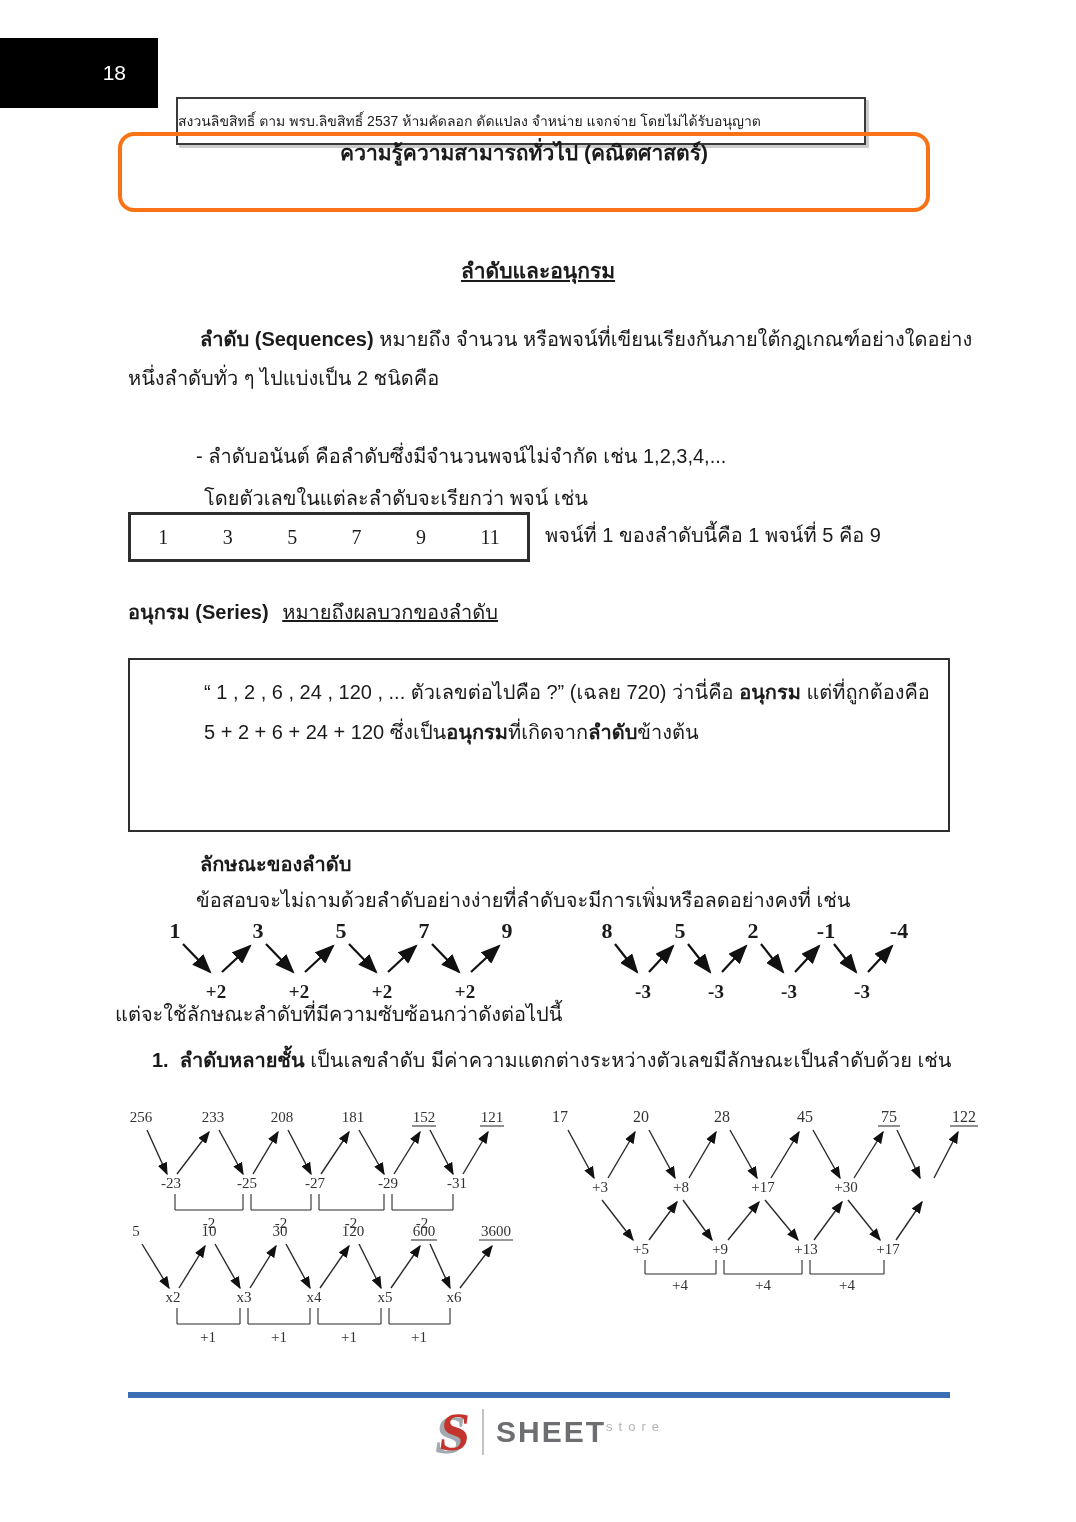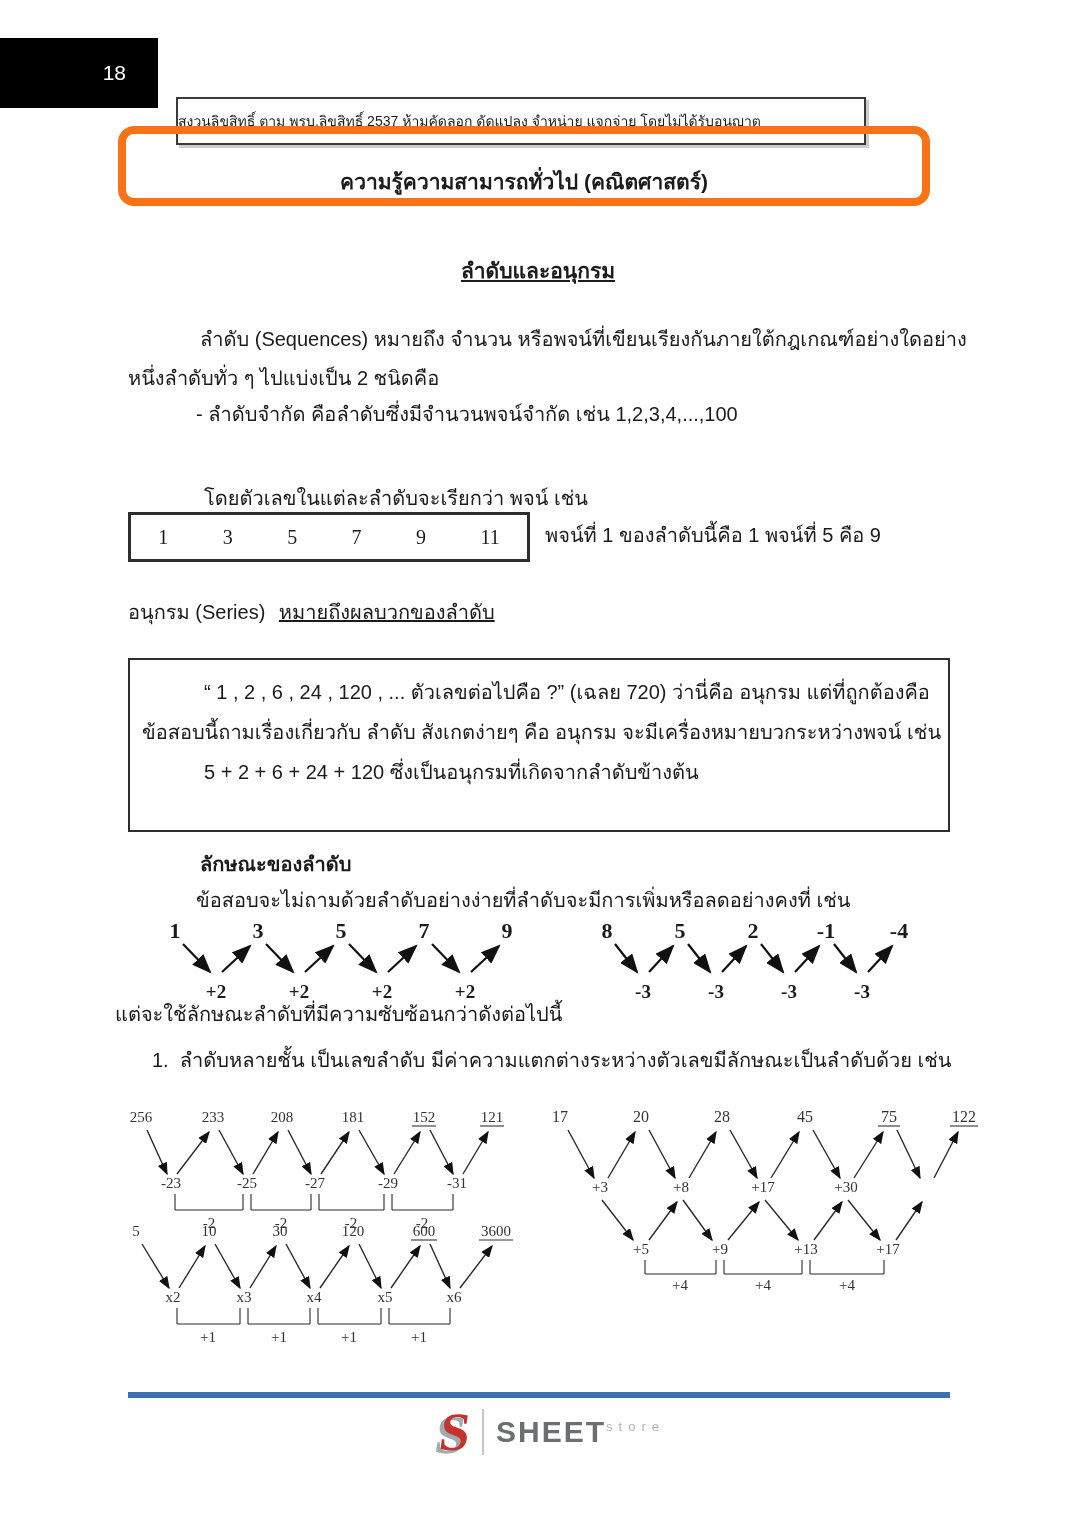--- a/index.html
+++ b/index.html
@@ -8,30 +8,30 @@
   .abs{position:absolute;}
   .nowrap{white-space:nowrap;}
 
   
   .pageno-box{left:0;top:38px;width:158px;height:70px;background:#000;color:#fff;
               display:flex;align-items:center;justify-content:flex-end;padding-right:32px;
               box-sizing:border-box;font-size:21px;}
   .copy-box{left:176px;top:54px;width:686px;height:44px;border:2px solid #3a3a3a;
             box-shadow:3px 3px 0 rgba(110,110,110,.35);
             display:flex;align-items:center;font-size:14px;margin-top:43px;}
-  .title-box{left:118px;top:126px;width:812px;height:80px;border:8px solid #f97316;border-radius:16px;
-             box-sizing:border-box;display:flex;align-items:flex-end;justify-content:center;
+  .title-box{left:118px;top:132px;width:812px;height:80px;border:4px solid #f97316;border-radius:16px;
+             box-sizing:border-box;display:flex;align-items:flex-start;justify-content:center;
              font-size:21px;font-weight:bold;}
 
   
   .h-underline{left:0;top:254px;width:1076px;text-align:center;font-size:21px;font-weight:bold;}
   .h-underline span{text-decoration:underline;}
   .para{left:128px;top:320px;width:830px;font-size:20px;line-height:1.95;}
   .indent1{padding-left:72px;}
-  .b{font-weight:normal;}
+  .b{font-weight:bold;}
   .u{text-decoration:underline;margin-left:8px;}
   .bullet{left:196px;font-size:20px;}
   .seq-box{left:128px;top:512px;width:402px;height:50px;border:3px solid #2e2e2e;box-sizing:border-box;
            display:flex;align-items:center;justify-content:space-around;font-size:20px;
            font-family:"Liberation Serif",serif;}
   .seq-note{left:545px;top:519px;font-size:20px;}
   .series-line{left:128px;top:596px;font-size:20px;}
   .note-box{left:128px;top:658px;width:822px;height:174px;border:2px solid #2e2e2e;box-sizing:border-box;
             padding:12px 12px 0 12px;font-size:20px;line-height:2.0;}
   .char-head{left:200px;top:848px;font-size:20px;font-weight:bold;}
@@ -84,40 +84,39 @@
 
   <div class="abs h-underline">
     <span>ลำดับและอนุกรม</span>
   </div>
 
   <div class="abs para">
     <div class="indent1 nowrap"><span class="b">ลำดับ (Sequences)</span><span> หมายถึง จำนวน หรือพจน์ที่เขียนเรียงกันภายใต้กฎเกณฑ์อย่างใดอย่าง</span></div>
     <div class="nowrap">หนึ่งลำดับทั่ว ๆ ไปแบ่งเป็น 2 ชนิดคือ</div>
   </div>
 
-  <div class="abs bullet nowrap" style="top:398px;">- ลำดับจำกัด คือลำดับซึ่งมีจำนวนพจน์จำกัด เช่น 1,2,3,4,...,100</div>
+  <div class="abs bullet nowrap" style="top:440px;">- ลำดับอนันต์ คือลำดับซึ่งมีจำนวนพจน์ไม่จำกัด เช่น 1,2,3,4,...</div>
   <div class="abs bullet nowrap" style="top:482px;left:204px;">โดยตัวเลขในแต่ละลำดับจะเรียกว่า พจน์ เช่น</div>
 
   <div class="abs seq-box">
     <span>1</span>
     <span>3</span>
     <span>5</span>
     <span>7</span>
     <span>9</span>
     <span>11</span>
   </div>
   <div class="abs seq-note nowrap">พจน์ที่ 1 ของลำดับนี้คือ 1 พจน์ที่ 5 คือ 9</div>
 
   <div class="abs series-line nowrap">
     <span class="b">อนุกรม (Series) </span><span class="u">หมายถึงผลบวกของลำดับ</span>
   </div>
 
   <div class="abs note-box">
     <div class="nowrap" style="padding-left:62px;"><span>“ 1 , 2 , 6 , 24 , 120 , ... ตัวเลขต่อไปคือ ?” (เฉลย 720)  ว่านี่คือ </span><span class="b">อนุกรม</span><span> แต่ที่ถูกต้องคือ</span></div>
-    <div class="nowrap"><span>ข้อสอบนี้ถามเรื่องเกี่ยวกับ </span><span class="b">ลำดับ สังเกตง่ายๆ คือ อนุกรม จะมีเครื่องหมายบวกระหว่างพจน์ เช่น</span></div>
     <div class="nowrap" style="padding-left:62px;"><span>5 + 2 + 6 + 24 + 120 ซึ่งเป็น</span><span class="b">อนุกรม</span><span>ที่เกิดจาก</span><span class="b">ลำดับ</span><span>ข้างต้น</span></div>
   </div>
 
   <div class="abs char-head nowrap">ลักษณะของลำดับ</div>
   <div class="abs char-body nowrap">ข้อสอบจะไม่ถามด้วยลำดับอย่างง่ายที่ลำดับจะมีการเพิ่มหรือลดอย่างคงที่ เช่น</div>
 
   <svg class="abs zz" style="left:150px;top:916px;" width="372" height="88">
     <text class="term" x="25" y="22" text-anchor="middle">1</text>
     <text class="term" x="108" y="22" text-anchor="middle">3</text>
     <text class="term" x="191" y="22" text-anchor="middle">5</text>

